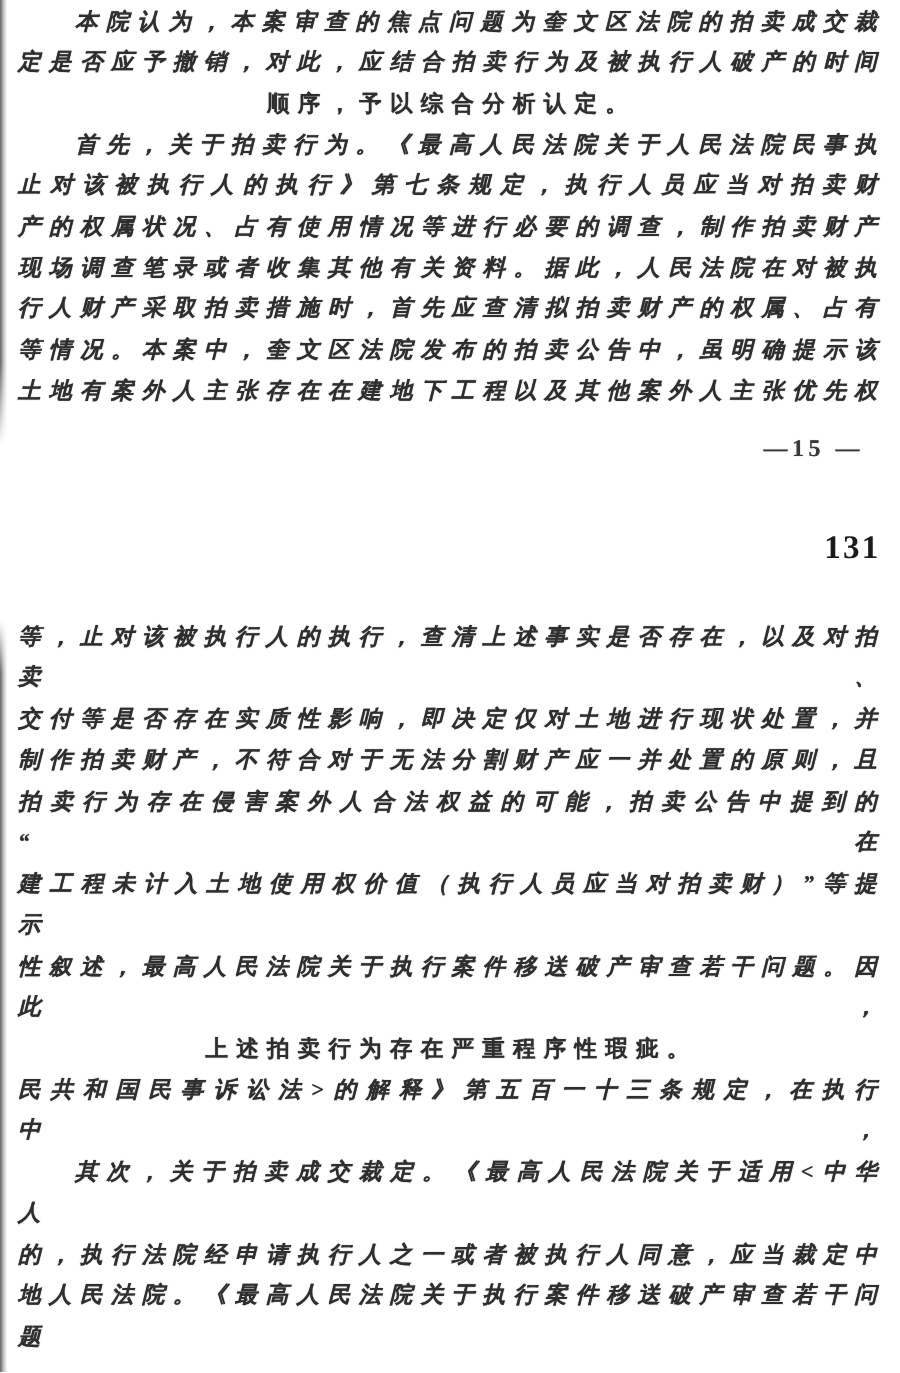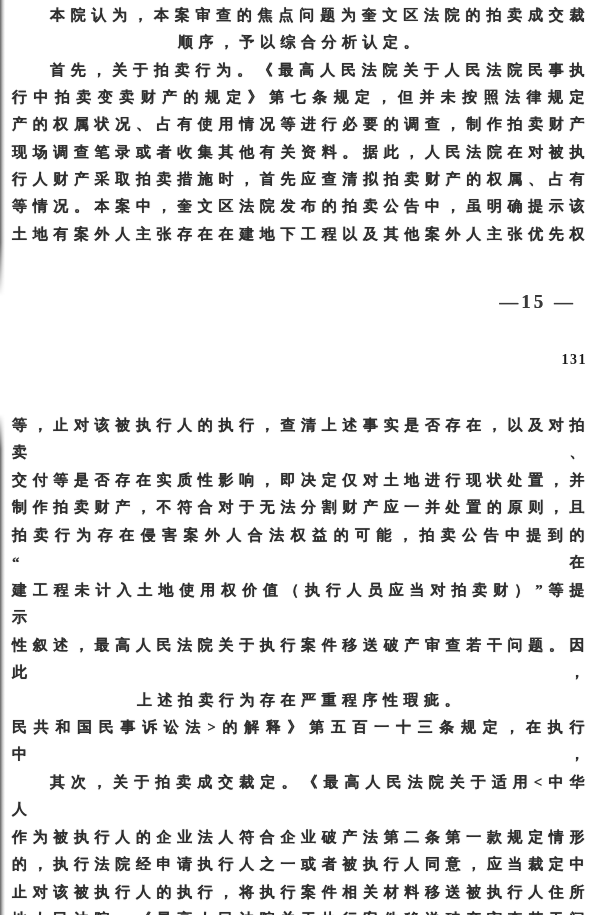--- a/index.html
+++ b/index.html
@@ -17,34 +17,35 @@
     text-shadow:0 0 .7px rgba(46,46,46,.75);
   }
   #block-p1{top:2px;line-height:27.35px;}
   #block-p2{top:412px;line-height:27.45px;}
   .line{white-space:nowrap;text-align:center;}
   .line.j{
     white-space:normal;
     text-align:justify;
     text-align-last:justify;
     text-justify:inter-character;
+    font-style:italic;
   }
   .line.indent{text-indent:38px;}
   
   .footer-num{
     position:absolute;top:291px;right:24px;
-    font-size:19px;color:#3a3a3a;font-weight:600;
+    font-size:16px;color:#3a3a3a;font-weight:600;
     letter-spacing:3px;white-space:pre;
     text-shadow:0 0 .5px rgba(58,58,58,.7);
     margin-left:28px;
   }
   
   .vol-num{
     position:absolute;top:352px;right:13px;
-    font-size:14px;font-weight:bold;color:#1b1b1b;
+    font-size:22px;font-weight:bold;color:#1b1b1b;
     letter-spacing:1.5px;
   }
   
   .edge{
     position:absolute;left:0;width:5px;
     background:linear-gradient(to right,rgba(72,72,72,.85),rgba(112,112,112,.35) 55%,rgba(255,255,255,0));
     filter:blur(.4px);
   }
   #edge-p1{
     top:0;height:296px;
@@ -60,23 +61,24 @@
 </head>
 <body>
 
 <div class="stage">
 
   <div class="edge" id="edge-p1"></div>
   <div class="edge" id="edge-p2"></div>
 
   <div class="text-block" id="block-p1">
     <div class="line j indent">本院认为，本案审查的焦点问题为奎文区法院的拍卖成交裁</div>
+    <div class="line j">定是否应予撤销，对此，应结合拍卖行为及被执行人破产的时间</div>
     <div class="line">顺序，予以综合分析认定。</div>
     <div class="line j indent">首先，关于拍卖行为。《最高人民法院关于人民法院民事执</div>
-    <div class="line j">行中拍卖变卖财产的规定》第七条规定，但并未按照法律规定</div>
+    <div class="line j">止对该被执行人的执行》第七条规定，执行人员应当对拍卖财</div>
     <div class="line j">产的权属状况、占有使用情况等进行必要的调查，制作拍卖财产</div>
     <div class="line j">现场调查笔录或者收集其他有关资料。据此，人民法院在对被执</div>
     <div class="line j">行人财产采取拍卖措施时，首先应查清拟拍卖财产的权属、占有</div>
     <div class="line j">等情况。本案中，奎文区法院发布的拍卖公告中，虽明确提示该</div>
     <div class="line j">土地有案外人主张存在在建地下工程以及其他案外人主张优先权</div>
   </div>
 
   <div class="footer-num">—15 —</div>
 
   <div class="vol-num">131</div>
@@ -84,20 +86,18 @@
   <div class="text-block" id="block-p2">
     <div class="line j">等，止对该被执行人的执行，查清上述事实是否存在，以及对拍卖、</div>
     <div class="line j">交付等是否存在实质性影响，即决定仅对土地进行现状处置，并</div>
     <div class="line j">制作拍卖财产，不符合对于无法分割财产应一并处置的原则，且</div>
     <div class="line j">拍卖行为存在侵害案外人合法权益的可能，拍卖公告中提到的“在</div>
     <div class="line j">建工程未计入土地使用权价值（执行人员应当对拍卖财）”等提示</div>
     <div class="line j">性叙述，最高人民法院关于执行案件移送破产审查若干问题。因此，</div>
     <div class="line">上述拍卖行为存在严重程序性瑕疵。</div>
     <div class="line j">民共和国民事诉讼法&gt;的解释》第五百一十三条规定，在执行中，</div>
     <div class="line j indent">其次，关于拍卖成交裁定。《最高人民法院关于适用&lt;中华人</div>
-    <div class="line j">作为被执行人的企业法人符合企业破产法第二条第一款规定情形</div>
     <div class="line j">的，执行法院经申请执行人之一或者被执行人同意，应当裁定中</div>
-    <div class="line j">止对该被执行人的执行，将执行案件相关材料移送被执行人住所</div>
     <div class="line j">地人民法院。《最高人民法院关于执行案件移送破产审查若干问题</div>
 
   </div>
 
 </div>
 
 </body></html>

